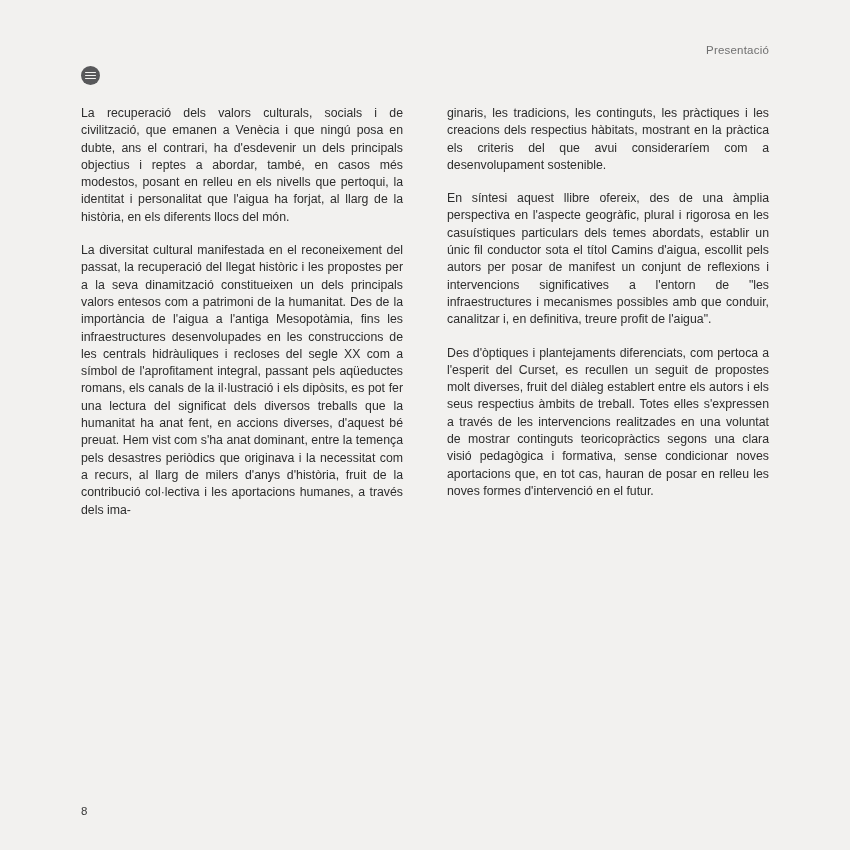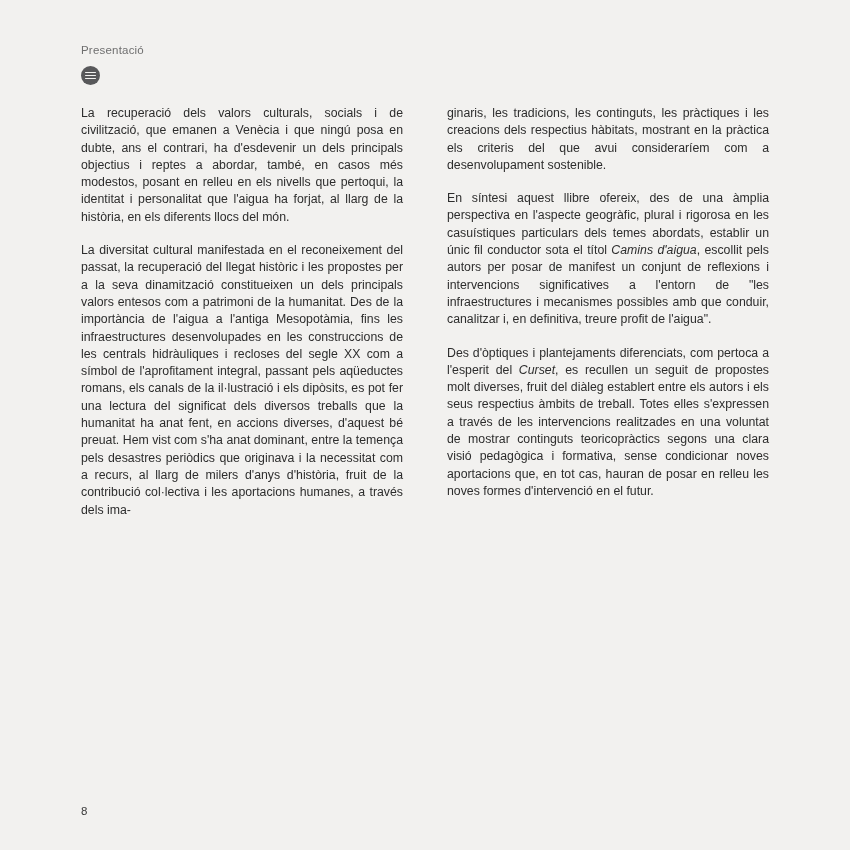--- a/index.html
+++ b/index.html
@@ -26,20 +26,21 @@
     left: 81px;
     top: 44px;
     width: 688px;
   }
   .section-label {
     font-size: 11.5px;
     color: #6f6f6f;
     letter-spacing: 0.2px;
     margin: 0 0 10px 0;
     font-weight: 400;
+    text-align: right;
   }
   .mark {
     width: 19px;
     height: 19px;
     border-radius: 50%;
     background: #58585a;
     position: relative;
     margin-bottom: 20px;
   }
   .mark span {
@@ -67,21 +68,20 @@
     line-height: 17.3px;
     color: #2d2d2d;
     text-align: justify;
     text-justify: inter-word;
     hyphens: manual;
   }
   p.body:last-child {
     margin-bottom: 0;
   }
   .it {
-    font-style: italic;
     margin-top: 16px;
   }
   .folio {
     position: absolute;
     left: 81px;
     top: 805px;
     font-size: 11.5px;
     color: #3a3a3a;
   }
 </style>

